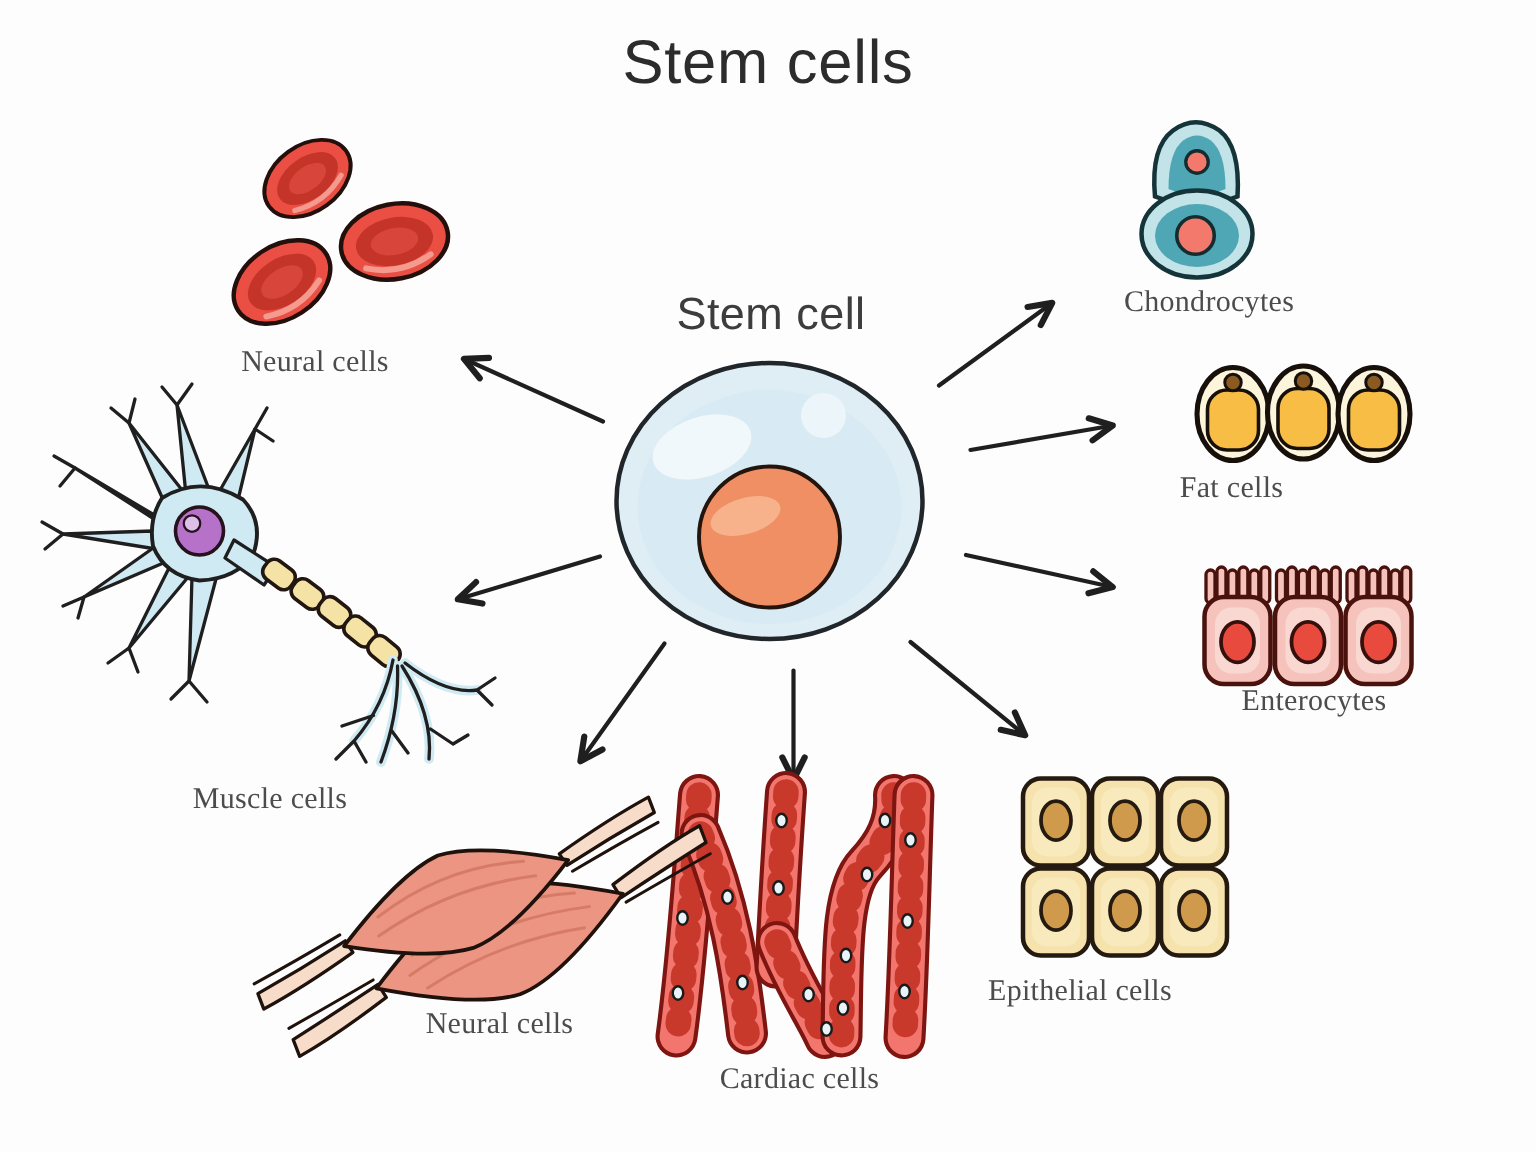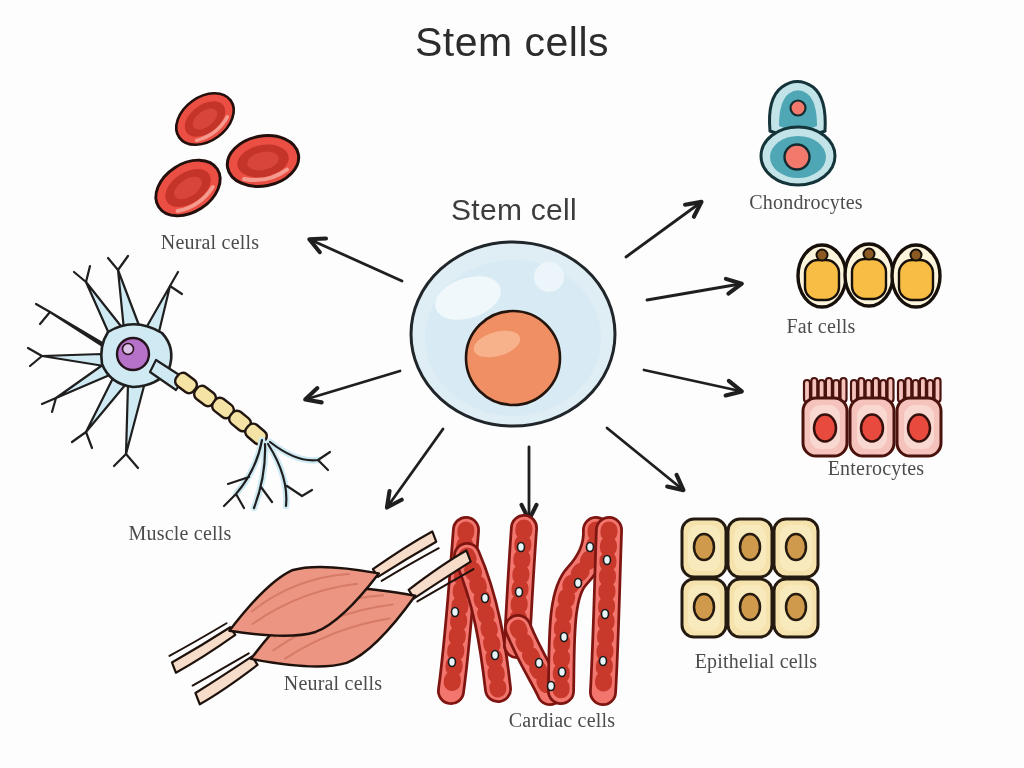--- a/index.html
+++ b/index.html
@@ -227,19 +227,19 @@
     <path class="tk" d="M268,444 C282,466 288,486 286,506 M287,486 L302,496 M302,496 L312,490"></path>
     <path class="tk" d="M270,442 C288,456 304,462 318,460 M318,460 L330,452 M318,460 L328,470"></path>
   </g>
 </svg>
 
 <div class="title" style="left:512px;top:42px;">Stem cells</div>
 <div class="center-lbl" style="left:514px;top:210px;">Stem cell</div>
 <div class="lbl" style="left:210px;top:242px;">Neural cells</div>
 <div class="lbl" style="left:180px;top:533px;">Muscle cells</div>
 <div class="lbl" style="left:333px;top:683px;">Neural cells</div>
-<div class="lbl" style="left:562px;top:720px;">Cardiac cells</div>
-<div class="lbl" style="left:756px;top:661px;">Epithelial cells</div>
+<div class="lbl" style="left:533px;top:720px;">Cardiac cells</div>
+<div class="lbl" style="left:720px;top:661px;">Epithelial cells</div>
 <div class="lbl" style="left:876px;top:468px;">Enterocytes</div>
 <div class="lbl" style="left:821px;top:326px;">Fat cells</div>
 <div class="lbl" style="left:806px;top:202px;">Chondrocytes</div>
 
 </div>
 
 </body></html>

